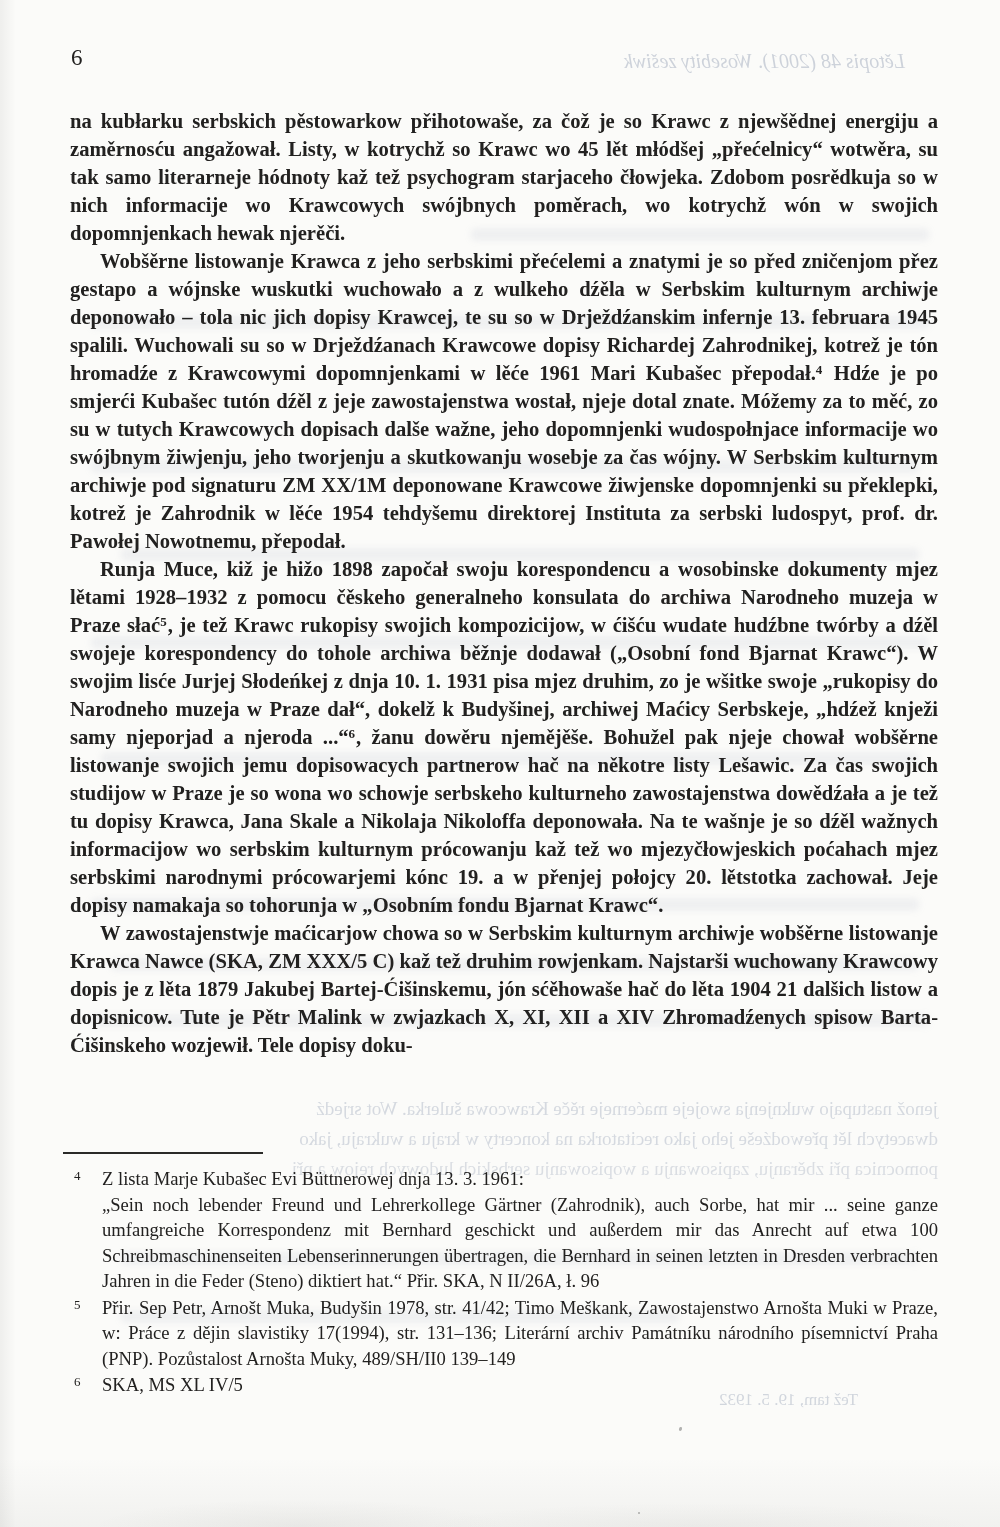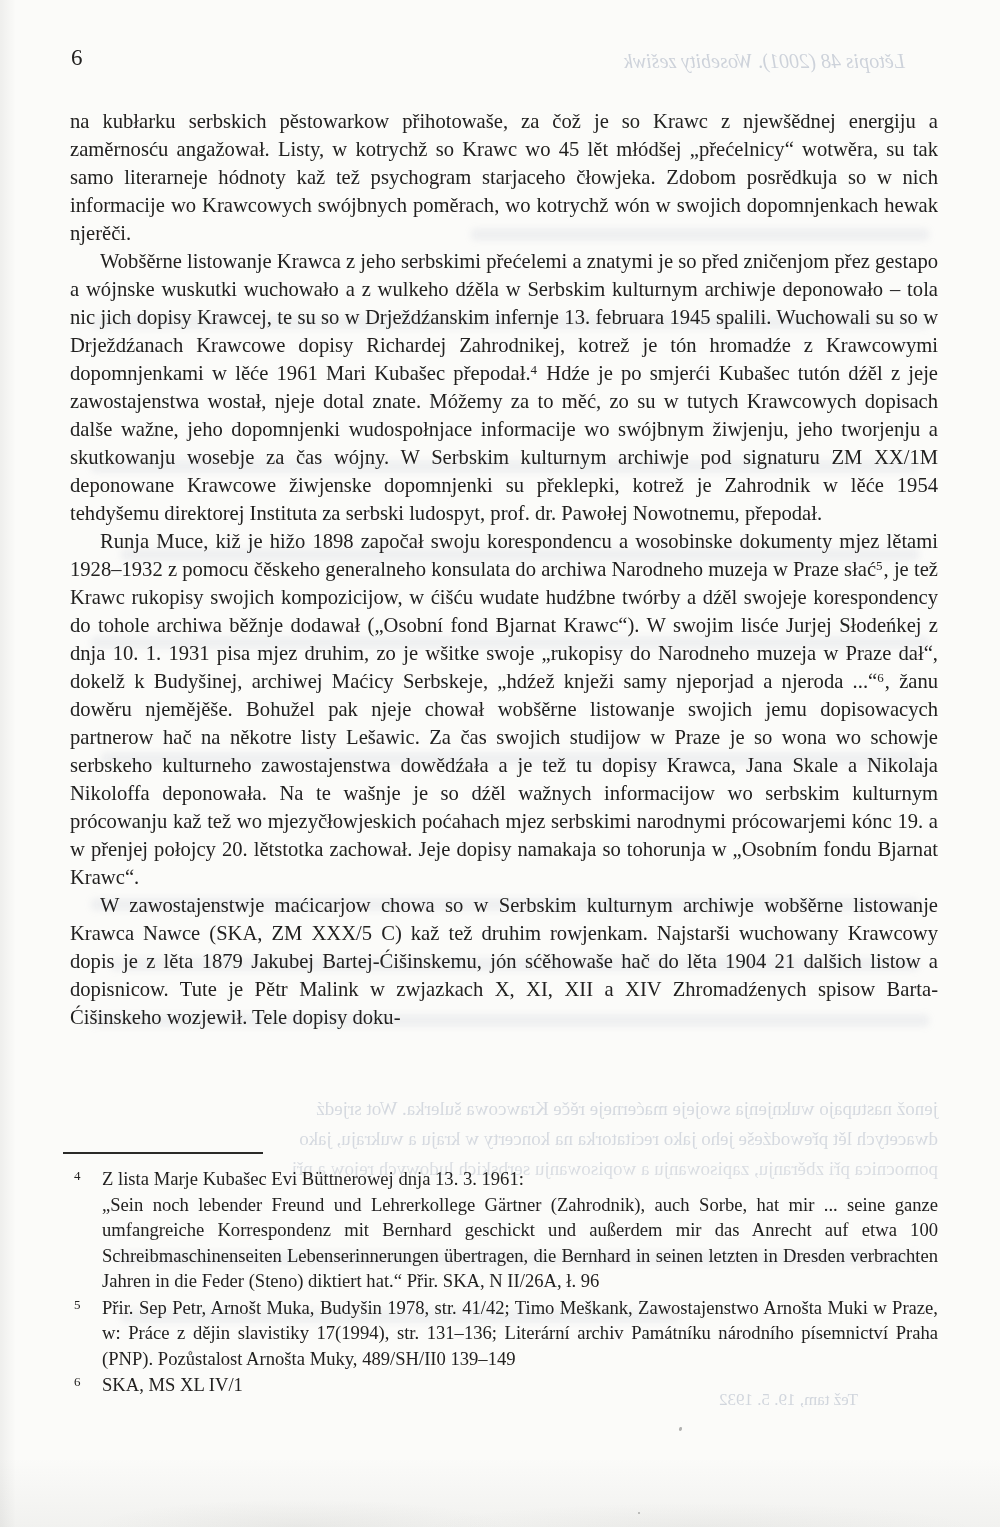--- a/index.html
+++ b/index.html
@@ -32,20 +32,21 @@
 
   .page-number{
     position:absolute;left:71px;top:46px;
     font-size:23px;line-height:1;
   }
 
   .body-text{
     position:absolute;left:70px;top:107px;width:868px;
     font-size:20.6px;line-height:28px;
     text-align:justify;
+    font-weight:bold;
   }
   .body-text p.para{margin:0;text-indent:30px;}
   .body-text p.para:first-of-type{text-indent:0;}
   .para sup,.fn-text sup{font-size:13px;line-height:0;vertical-align:6px;letter-spacing:1px;}
 
   .footnote-rule{
     position:absolute;left:63px;top:1152px;width:200px;height:0;
     border-top:2px solid #2a2a28;
   }
   .footnotes{
@@ -134,17 +135,17 @@
         <span class="fn-num">4</span>
         <span class="fn-text">Z lista Marje Kubašec Evi Büttnerowej dnja 13. 3. 1961:
 „Sein noch lebender Freund und Lehrerkollege Gärtner (Zahrodnik), auch Sorbe, hat mir ... seine ganze umfangreiche Korrespondenz mit Bernhard geschickt und außerdem mir das Anrecht auf etwa 100 Schreibmaschinenseiten Lebenserinnerungen übertragen, die Bernhard in seinen letzten in Dresden verbrachten Jahren in die Feder (Steno) diktiert hat.“ Přir. SKA, N II/26A, ł. 96</span>
       </div>
       <div class="fn">
         <span class="fn-num">5</span>
         <span class="fn-text">Přir. Sep Petr, Arnošt Muka, Budyšin 1978, str. 41/42; Timo Meškank, Zawostajenstwo Arnošta Muki w Praze, w: Práce z dějin slavistiky 17(1994), str. 131–136; Literární archiv Památníku národního písemnictví Praha (PNP). Pozůstalost Arnošta Muky, 489/SH/II0 139–149</span>
       </div>
       <div class="fn">
         <span class="fn-num">6</span>
-        <span class="fn-text">SKA, MS XL IV/1</span>
+        <span class="fn-text">SKA, MS XL IV/5</span>
       </div>
     </section>
 
 </div>
 
 </body></html>

